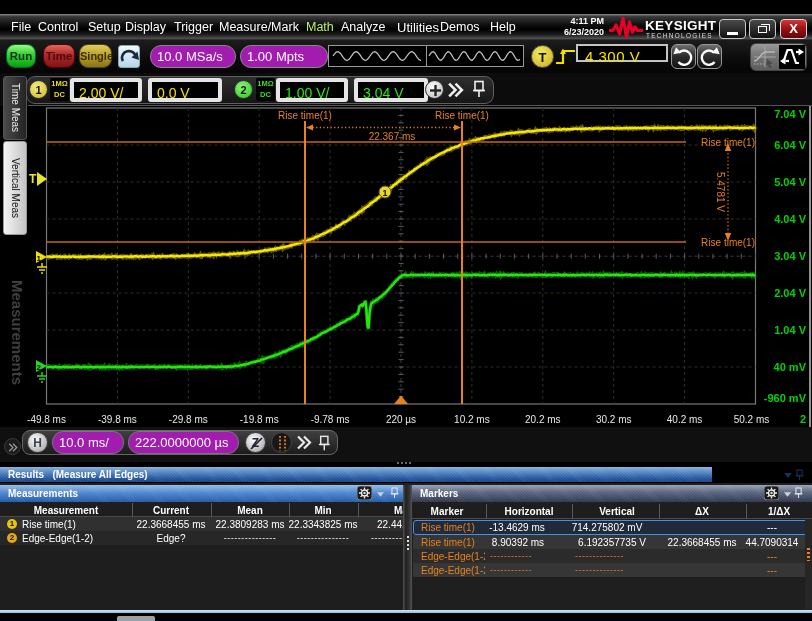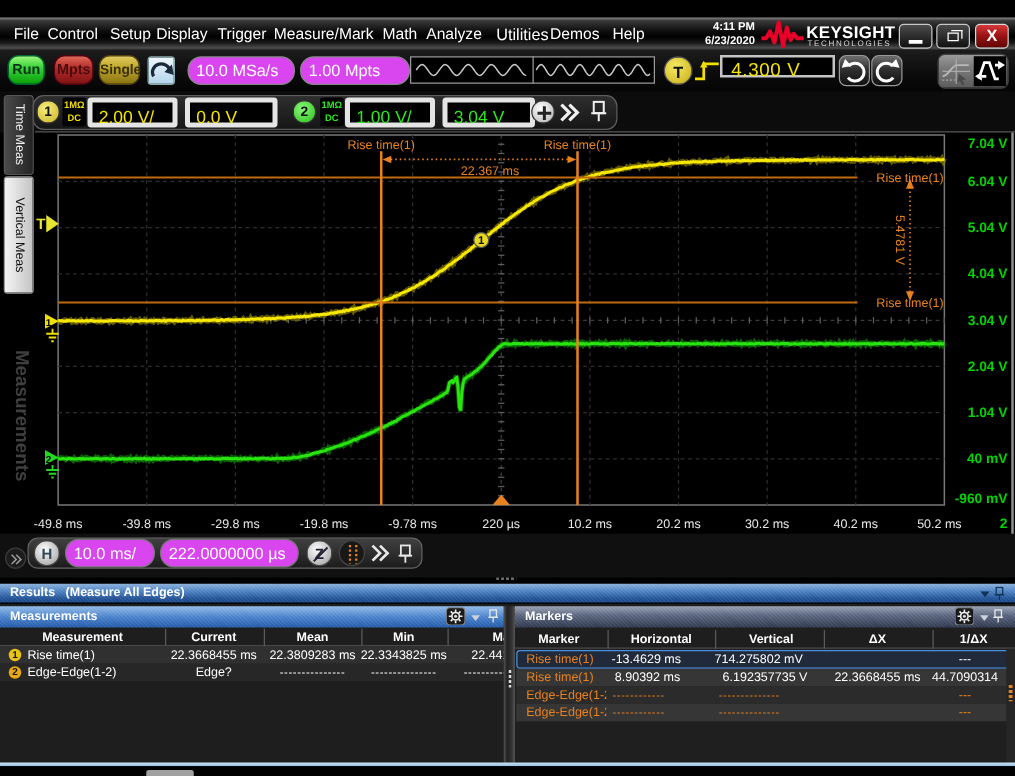--- a/index.html
+++ b/index.html
@@ -1,57 +1,57 @@
 <!DOCTYPE html>
 <html><head><meta charset="utf-8"><style>
 *{margin:0;padding:0;box-sizing:border-box}
 body{width:812px;height:621px;background:#000;overflow:hidden;font-family:"Liberation Sans",sans-serif}
 .abs{position:absolute}
 .otx{font-family:"Liberation Sans",sans-serif;font-size:10px;fill:#e8821e}
 .glb{font-family:"Liberation Sans",sans-serif;font-size:11px;font-weight:bold;fill:#00d400}
 .wlb{font-family:"Liberation Sans",sans-serif;font-size:10px;fill:#e8e8e8}
 .gd{stroke:#2e2e2e;stroke-width:1;stroke-dasharray:3,3}
-.vbox{position:absolute;background:#d946ef;border:1px solid #888;border-radius:11px;color:#fff;font-size:13px;line-height:21px;padding-left:6px;white-space:nowrap}
+.vbox{position:absolute;background:#a21caf;border:1px solid #888;border-radius:11px;color:#fff;font-size:13px;line-height:21px;padding-left:6px;white-space:nowrap}
 .ybox{position:absolute;background:#000;border:4px solid #e5e5e5;border-radius:3px;font-size:14px;white-space:nowrap}
 .circ{position:absolute;border-radius:50%;text-align:center;font-weight:bold}
 .vtab{position:absolute;writing-mode:vertical-rl;text-align:center;border-radius:3px}
 .ct{position:absolute;font-size:10px;color:#fff;white-space:nowrap}
 .ctc{position:absolute;font-size:10px;color:#fff;white-space:nowrap;text-align:center;transform:translateX(-50%)}
 .otc{position:absolute;font-size:10px;color:#e8821e;white-space:nowrap}
 </style></head><body>
 <div class="abs" style="left:0;top:0;width:812px;height:621px;background:#000">
 <div class="abs" style="left:0;top:14px;width:812px;height:26px;background:linear-gradient(180deg,#8a8a8a 0%,#383838 10%,#0e0e0e 42%,#000 60%,#1a1a1a 78%,#4e4e4e 94%,#222 100%)"></div>
 <div class="abs" style="left:11px;top:20px;color:#fff;font-size:12.5px">File</div>
 <div class="abs" style="left:38px;top:20px;color:#fff;font-size:12.5px">Control</div>
 <div class="abs" style="left:88px;top:20px;color:#fff;font-size:12.5px">Setup</div>
 <div class="abs" style="left:125px;top:20px;color:#fff;font-size:12.5px">Display</div>
 <div class="abs" style="left:174px;top:20px;color:#fff;font-size:12.5px">Trigger</div>
 <div class="abs" style="left:219px;top:20px;color:#fff;font-size:12.5px">Measure/Mark</div>
-<div class="abs" style="left:306px;top:20px;color:#ffffff;font-size:12.5px">Math</div>
+<div class="abs" style="left:306px;top:20px;color:#bef264;font-size:12.5px">Math</div>
 <div class="abs" style="left:341px;top:20px;color:#fff;font-size:12.5px">Analyze</div>
 <div class="abs" style="left:397px;top:20px;color:#fff;font-size:13px">Utilities</div>
 <div class="abs" style="left:440px;top:20px;color:#fff;font-size:12.5px">Demos</div>
 <div class="abs" style="left:490px;top:20px;color:#fff;font-size:12.5px">Help</div>
 <div class="abs" style="left:504px;top:16px;width:100px;text-align:right;color:#fff;font-size:9px;font-weight:bold;line-height:11px">4:11 PM<br>6/23/2020</div>
 <svg class="abs" style="left:609px;top:16px" width="34" height="23" viewBox="0 0 34 23">
 <path d="M0,14.5 L4,14.5 L7,9 L10.5,18 L14,2 L17.5,21 L20.5,6 L23.5,16 L26,11 L28.5,14.5 L34,14.5" stroke="#e90029" stroke-width="3.2" fill="none" stroke-linejoin="round"></path>
     </svg>
 <div class="abs" style="left:645px;top:17.5px;color:#fff;font-size:13.5px;font-weight:bold;letter-spacing:0.3px">KEYSIGHT</div>
 <div class="abs" style="left:646px;top:31.5px;color:#d8d8d8;font-size:6.4px;letter-spacing:1.35px">TECHNOLOGIES</div>
 <div class="abs" style="left:719px;top:19px;width:27px;height:20px;background:linear-gradient(180deg,#4a4a4a,#111);border:1.5px solid #c8c8c8;border-radius:4px">
       <div class="abs" style="left:7px;top:12px;width:11px;height:2.5px;background:#fff"></div>
     </div>
 <div class="abs" style="left:749px;top:19px;width:27px;height:20px;background:linear-gradient(180deg,#4a4a4a,#111);border:1.5px solid #c8c8c8;border-radius:4px">
       <div class="abs" style="left:8px;top:6px;width:9px;height:7px;border:1.5px solid #fff"></div>
       <div class="abs" style="left:11px;top:3.5px;width:9px;height:7px;border-top:1.5px solid #fff;border-right:1.5px solid #fff"></div>
     </div>
 <div class="abs" style="left:780px;top:19px;width:27px;height:20px;background:linear-gradient(180deg,#d83838 0%,#a01414 45%,#600606 100%);border:1.5px solid #d8d8d8;border-radius:4px;color:#fff;font-weight:bold;font-size:13px;text-align:center;line-height:17px">X</div>
 <div class="abs" style="left:0;top:40px;width:812px;height:33px;background:linear-gradient(180deg,#1c1c1c,#0b0b0b 60%,#050505)"></div>
 <div class="abs" style="left:6px;top:44px;width:30px;height:24px;border-radius:9px;background:linear-gradient(180deg,#9cf87c 0%,#3ad43a 40%,#0aa00a 100%);border:1px solid #063;color:#053018;font-size:11.5px;font-weight:bold;text-align:center;line-height:23px">Run</div>
-<div class="abs" style="left:43px;top:44px;width:32px;height:24px;border-radius:9px;background:linear-gradient(180deg,#e06858 0%,#b02828 45%,#801414 100%);border:1px solid #501;color:#4a0c0c;font-size:11.5px;font-weight:bold;text-align:center;line-height:23px">Mpts</div>
+<div class="abs" style="left:43px;top:44px;width:32px;height:24px;border-radius:9px;background:linear-gradient(180deg,#e06858 0%,#b02828 45%,#801414 100%);border:1px solid #501;color:#4a0c0c;font-size:11.5px;font-weight:bold;text-align:center;line-height:23px">Time</div>
 <div class="abs" style="left:79px;top:44px;width:33px;height:24px;border-radius:9px;background:linear-gradient(180deg,#e0cc60 0%,#bca428 45%,#8a7414 100%);border:1px solid #541;color:#3a3008;font-size:11px;font-weight:bold;text-align:center;line-height:23px">Single</div>
 <div class="abs" style="left:118px;top:45px;width:22px;height:23px;background:linear-gradient(180deg,#f0f8fd,#b4d4ea);border:1px solid #8aa;border-radius:3px">
 <svg class="abs" style="left:1px;top:2px" width="20" height="19" viewBox="0 0 20 19">
         <path d="M3,13 A7,6.5 0 1 1 16,10" stroke="#1a2a3a" stroke-width="2.6" fill="none"></path>
         <polygon points="17.5,3.5 19,12 11.5,9.5" fill="#1a2a3a"></polygon>
       </svg>
     </div>
 <div class="vbox" style="left:150px;top:45px;width:86px;height:23px">10.0 MSa/s</div>
 <div class="vbox" style="left:240px;top:45px;width:88px;height:23px">1.00 Mpts</div>
 <div class="abs" style="left:328px;top:45px;width:196px;height:22px;background:#000;border:1px solid #999"></div>
@@ -309,21 +309,21 @@
     </div>
 <svg class="abs" style="left:296px;top:435px" width="16" height="15" viewBox="0 0 16 14">
 <path d="M2,1 L8,7 L2,13 M8,1 L14,7 L8,13" stroke="#e8e8e8" stroke-width="2.2" fill="none"></path>
     </svg>
 <svg class="abs" style="left:318px;top:435px" width="12.6" height="17.1" viewBox="0 0 14 19">
 <rect x="3" y="1.5" width="8" height="9" fill="none" stroke="#e8e8e8" stroke-width="1.6"></rect>
 <line x1="1" y1="10.5" x2="13" y2="10.5" stroke="#e8e8e8" stroke-width="1.6"></line>
 <line x1="7" y1="10.5" x2="7" y2="17" stroke="#e8e8e8" stroke-width="1.6"></line>
     </svg>
 <div class="abs" style="left:397px;top:461.5px;width:16px;height:2px;background:repeating-linear-gradient(90deg,#6a6a6a 0 2px,transparent 2px 4px)"></div>
-<div class="abs" style="left:0;top:467px;width:812px;height:15px;background:linear-gradient(180deg,#8ab1dc 0%,#4a7fc0 42%,#235397 78%,#1a4788 100%)">
+<div class="abs" style="left:0;top:467px;width:712px;height:15px;background:linear-gradient(180deg,#8ab1dc 0%,#4a7fc0 42%,#235397 78%,#1a4788 100%)">
       <div class="abs" style="left:0;top:0;width:100%;height:100%;background-image:repeating-linear-gradient(45deg,rgba(255,255,255,0.07) 0 1px,transparent 1px 2.2px);"></div>
 <div class="abs" style="left:8px;top:2px;color:#fff;font-size:10px;font-weight:bold">Results&nbsp;&nbsp;&nbsp;(Measure All Edges)</div>
     </div>
 <svg class="abs" style="left:784px;top:473px" width="8" height="5" viewBox="0 0 9 6">
       <polygon points="0,0 9,0 4.5,6" fill="#12355e"></polygon>
     </svg>
 <svg class="abs" style="left:795px;top:469px" width="9.1" height="12.35" viewBox="0 0 14 19">
 <rect x="3" y="1.5" width="8" height="9" fill="none" stroke="#12355e" stroke-width="1.6"></rect>
 <line x1="1" y1="10.5" x2="13" y2="10.5" stroke="#12355e" stroke-width="1.6"></line>
 <line x1="7" y1="10.5" x2="7" y2="17" stroke="#12355e" stroke-width="1.6"></line>

